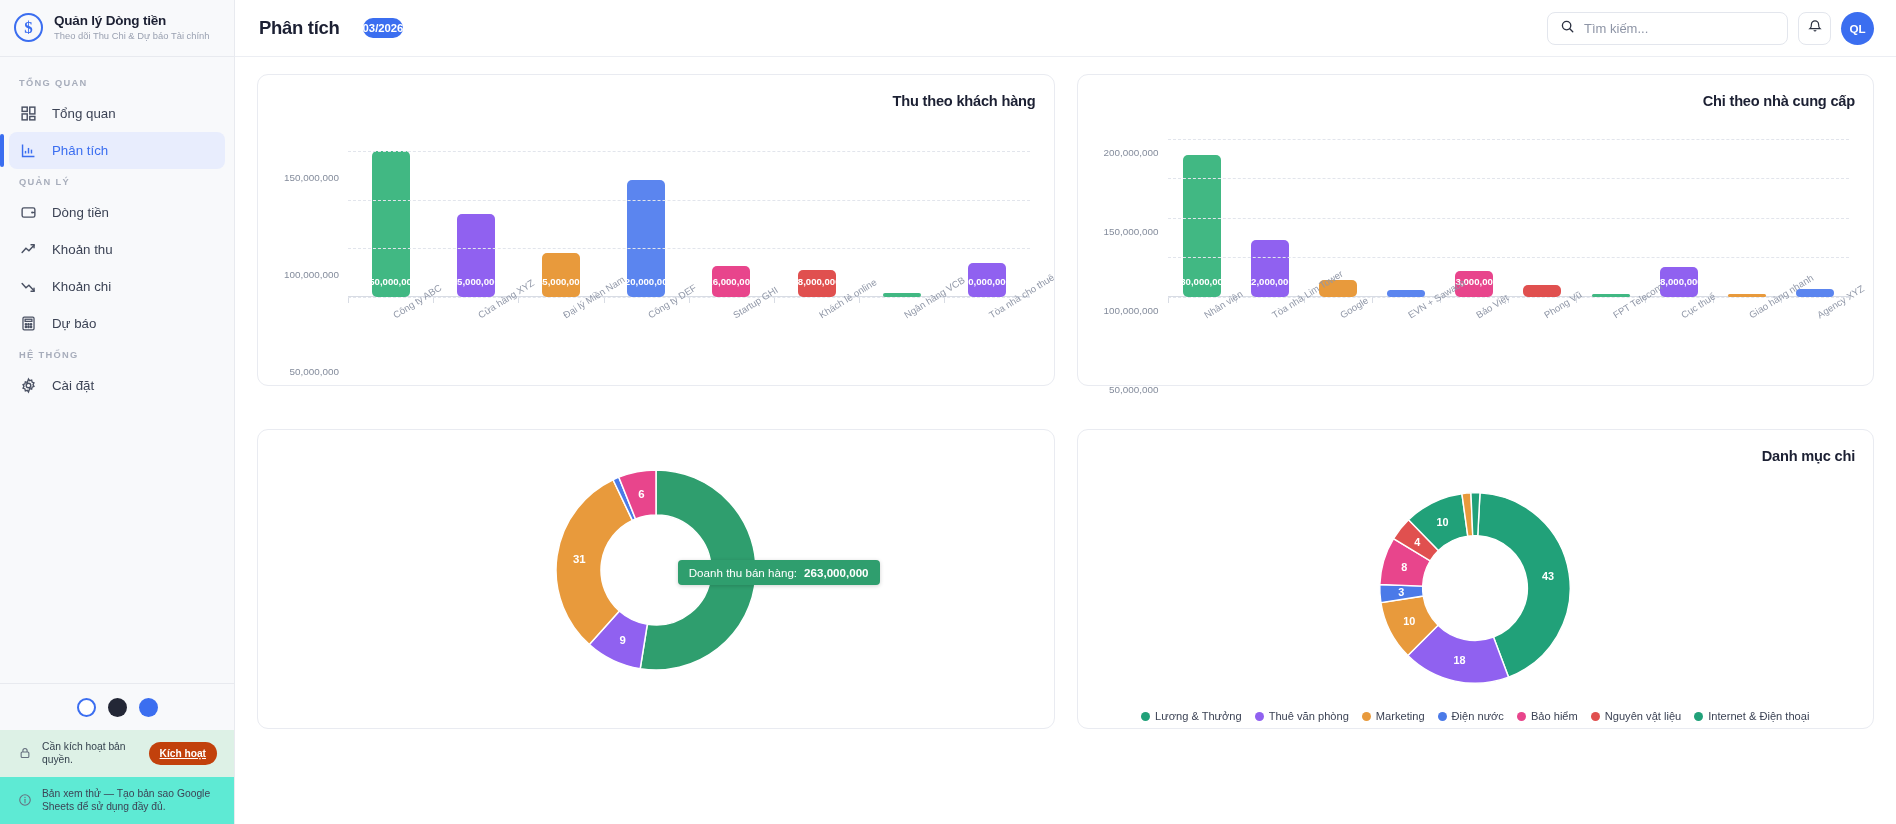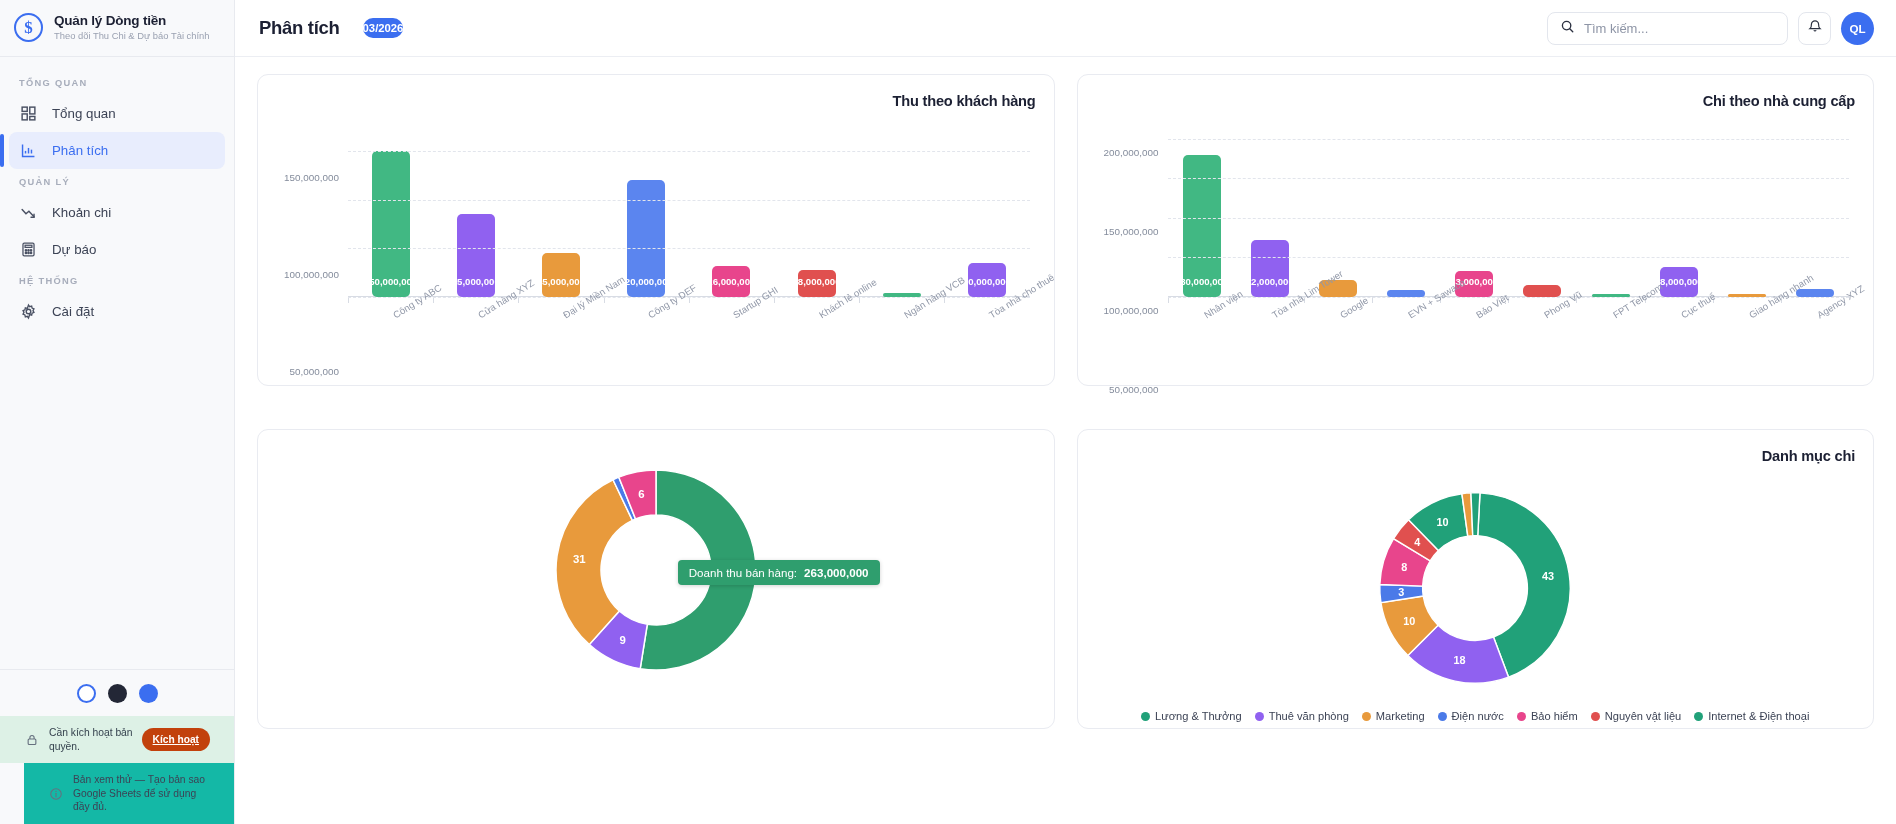--- a/index.html
+++ b/index.html
@@ -59,23 +59,23 @@
   .theme-row {
     border-top: 1px solid #e8eaef;
     display: flex; align-items: center; justify-content: center; gap: 12px;
     padding: 14px 0 13px 0;
   }
   .swatch { width: 19px; height: 19px; border-radius: 50%; cursor: pointer; }
   .sw-white { background: #fff; border: 2.5px solid #3b6ef0; }
   .sw-dark  { background: #232736; }
   .sw-blue  { background: #3b6ef0; }
 
-  .banner { display: flex; align-items: center; gap: 9px; padding: 10px 24px; font-size: 10.3px; line-height: 1.32; }
+  .banner { display: flex; align-items: center; gap: 9px; padding: 10px 17px; font-size: 10.3px; line-height: 1.32; }
   .banner-green { background: #ddf1e6; color: #35424e; }
-  .banner-blue  { background: #14b8a6; color: #3c4355; margin-left: 24px; }
+  .banner-blue  { background: #5eead4; color: #3c4355; }
   .banner .bico { width: 16px; min-width: 16px; display: flex; align-items: center; justify-content: center; color: #66707f; }
   .banner .btxt { flex: 1; }
   .activate-btn {
     background: #c2410c; color: #fff; border: none; border-radius: 13px;
     font-size: 10.2px; font-weight: bold; padding: 6px 11px; cursor: pointer;
     font-family: "Liberation Sans", sans-serif; white-space: nowrap; text-decoration: underline;
   }
 
   
   .main { flex: 1; display: flex; flex-direction: column; min-width: 0; background: #ffffff; }
@@ -198,20 +198,39 @@
             <path d="M3 3v14h14"></path>
               <path d="M6.5 13.5v-3"></path>
               <path d="M10 13.5v-6.5"></path>
               <path d="M13.5 13.5v-4.5"></path>
           </svg>
         </span>
         <span>Phân tích</span>
       </div>
 
       <div class="nav-section">QUẢN LÝ</div>
+      <div class="nav-item">
+        <span class="ico">
+          <svg width="17" height="17" viewBox="0 0 20 20" fill="none" stroke="currentColor" stroke-width="1.6">
+            <rect x="2.5" y="4.5" width="15" height="11" rx="2"></rect>
+              <path d="M14 10h3.5"></path>
+              <circle cx="14.2" cy="10" r="1.1" fill="currentColor" stroke="none"></circle>
+          </svg>
+        </span>
+        <span>Dòng tiền</span>
+      </div>
+      <div class="nav-item">
+        <span class="ico">
+          <svg width="17" height="17" viewBox="0 0 20 20" fill="none" stroke="currentColor" stroke-width="1.7" stroke-linecap="round">
+            <path d="M2.5 13.5l4.5-5 3.5 3 6-6.5"></path>
+              <path d="M13 4.5h3.5V8"></path>
+          </svg>
+        </span>
+        <span>Khoản thu</span>
+      </div>
       <div class="nav-item">
         <span class="ico">
           <svg width="17" height="17" viewBox="0 0 20 20" fill="none" stroke="currentColor" stroke-width="1.7" stroke-linecap="round">
             <path d="M2.5 6.5l4.5 5 3.5-3 6 6.5"></path>
               <path d="M13 15.5h3.5V12"></path>
           </svg>
         </span>
         <span>Khoản chi</span>
       </div>
       <div class="nav-item">

